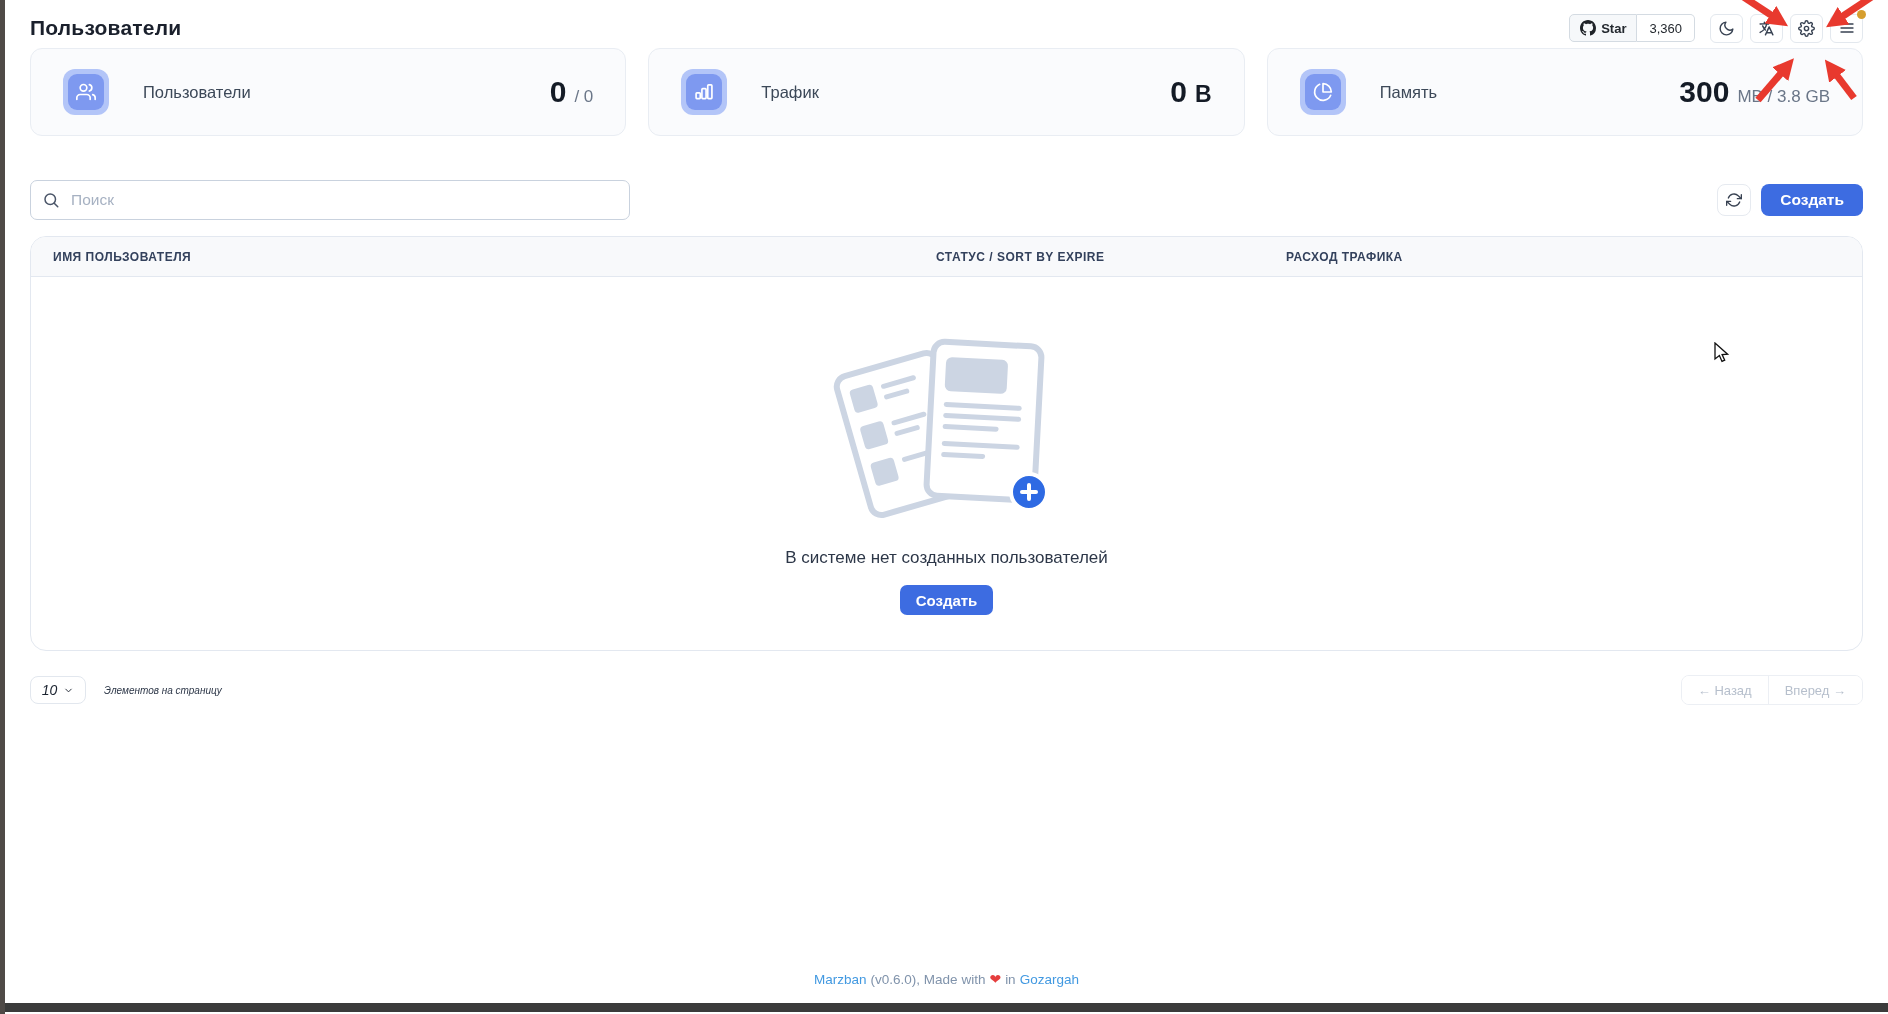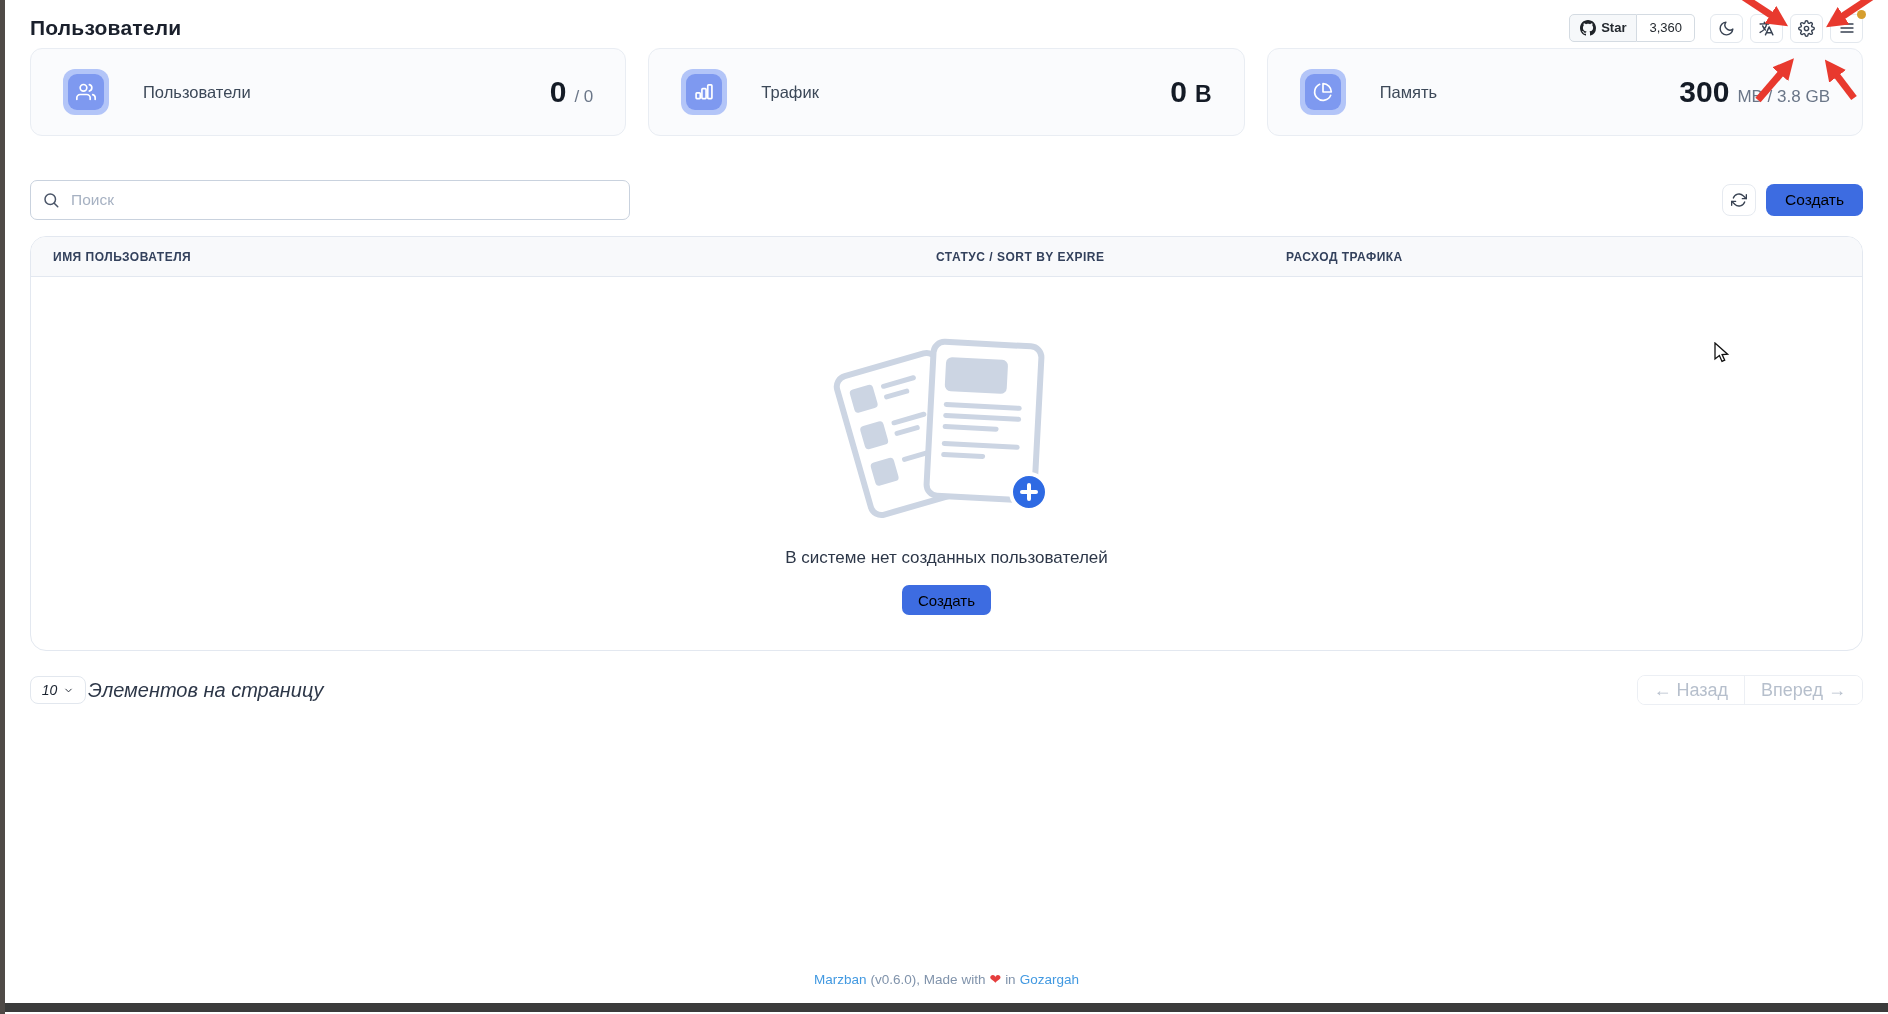--- a/index.html
+++ b/index.html
@@ -9,21 +9,21 @@
     background:#ffffff; font-family:"Liberation Sans", sans-serif; color:#1b2330;
   }
   .left-strip { position:absolute; left:0; top:0; width:5px; height:100%; background:#4f4a47; z-index:50; }
   .bottom-strip { position:absolute; left:5px; right:0; bottom:2px; height:9px; background:#3b3b3b; z-index:50; }
 
   .main { position:absolute; left:5px; top:0; right:0; bottom:11px; background:#fff; padding:0 25px; }
 
   
   .page-header { display:flex; justify-content:space-between; align-items:center; padding-top:16px; height:40px; }
   .page-title { font-size:21px; font-weight:700; color:#1a202c; letter-spacing:.2px; }
-  .toolbar { display:flex; gap:7px; }
+  .toolbar { display:flex; align-items:center; gap:7px; }
   .gh-widget { display:flex; align-items:stretch; height:28px; font-size:13px; color:#24292f; margin-right:8px; }
   .gh-star { display:flex; align-items:center; gap:5px; padding:0 10px; background:#f6f8fa; border:1px solid #d4dbe2; border-radius:5px 0 0 5px; font-weight:600; }
   .gh-count { display:flex; align-items:center; padding:0 12px; background:#fff; border:1px solid #d4dbe2; border-left:none; border-radius:0 5px 5px 0; }
   .tb-btn { position:relative; width:33px; height:29px; background:#fff; border:1px solid #e3e8ee; border-radius:6px;
             display:flex; align-items:center; justify-content:center; color:#384252; cursor:pointer; }
   .tb-btn svg { stroke:#384252; }
   .notif-dot { position:absolute; top:-5px; right:-4px; width:9px; height:9px; border-radius:50%; background:#d69e2e; }
 
   
   .stats { display:flex; gap:22px; margin-top:8px; }
@@ -40,22 +40,22 @@
   
   .search-row { display:flex; justify-content:space-between; align-items:center; margin-top:44px; height:40px;gap:9px; }
   .search-box { position:relative; width:600px; height:40px; }
   .search-box input { width:100%; height:100%; border:1px solid #c9d2de; border-radius:7px; padding:0 12px 0 40px;
                       font-size:15.5px; font-family:"Liberation Sans",sans-serif; color:#2d3748; outline:none; }
   .search-box input::placeholder { color:#a6b1c2; }
   .search-icon { position:absolute; left:12px; top:11px; }
   .actions { display:flex; gap:10px; align-items:center; }
   .refresh-btn { width:34px; height:32px; background:#fff; border:1px solid #e6eaf0; border-radius:8px;
                  display:flex; align-items:center; justify-content:center; cursor:pointer; }
-  .btn-primary { height:32px; padding:0 19px; background:#3d6ce1; color:#000000; border:none; border-radius:8px;
-                 font-size:15.5px; font-weight:400; font-family:"Liberation Sans",sans-serif; cursor:pointer; }
+  .btn-primary { height:32px; padding:0 19px; background:#3d6ce1; color:#ffffff; border:none; border-radius:8px;
+                 font-size:15.5px; font-weight:700; font-family:"Liberation Sans",sans-serif; cursor:pointer; }
 
   
   .table-card { margin-top:16px; height:415px; border:1px solid #e3e8f0; border-radius:16px; background:#fff; position:relative; overflow:hidden; }
   .thead { height:40px; background:#f8f9fb; border-bottom:1px solid #e3e8f0; display:grid;
            grid-template-columns:883px 350px 1fr; align-items:center; padding-left:22px; }
   .th { font-size:12px; font-weight:700; color:#33415c; letter-spacing:.5px; cursor:pointer; }
 
   
   .empty { display:flex; flex-direction:column; align-items:center; padding-top:64px; }
   .illus { position:relative; width:200px; height:185px; }
@@ -72,23 +72,23 @@
   .plus-badge::before { content:""; position:absolute; width:18px; height:4px; background:#fff; border-radius:2px; }
   .plus-badge::after  { content:""; position:absolute; width:4px; height:18px; background:#fff; border-radius:2px; }
   .empty-msg { margin-top:22px; font-size:17px; color:#2d3748; }
   .empty .btn-primary { margin-top:17px; height:30px; font-size:15px; padding:0 16px; border-radius:7px; }
 
   
   .pagination { display:flex; justify-content:space-between; align-items:center; margin-top:25px; height:28px; }
   .pag-left { display:flex; align-items:center;font-style:italic; }
   .page-size { width:56px; height:28px; border:1px solid #e2e7ee; border-radius:8px; background:#fff;
                display:flex; align-items:center; justify-content:center; gap:6px; font-size:14px; color:#1b2330; cursor:pointer; }
-  .per-page-label { margin-left:2px; font-size:20px; color:#2d3748; }
+  .per-page-label { margin-left:18px; font-size:10px; color:#2d3748; }
   .pager { display:flex; border:1px solid #eceff4; border-radius:8px; overflow:hidden; }
-  .pager button { height:28px; padding:0 16px; background:#fff; border:none; font-size:18px; color:#b6bfcc;
+  .pager button { height:28px; padding:0 16px; background:#fff; border:none; font-size:13px; color:#b6bfcc;
                   font-family:"Liberation Sans",sans-serif; cursor:pointer; }
   .pager button + button { border-left:1px solid #eceff4; }
 
   
   .footer { position:absolute; left:0; right:0; bottom:16px; text-align:center; font-size:13.5px; color:#8093ab; }
   .footer a { color:#4299e1; text-decoration:none; cursor:pointer; }
   .footer .heart { color:#e53e3e; font-size:14px; }
   .footer span, .footer a { margin:0 2px; }
 
   

